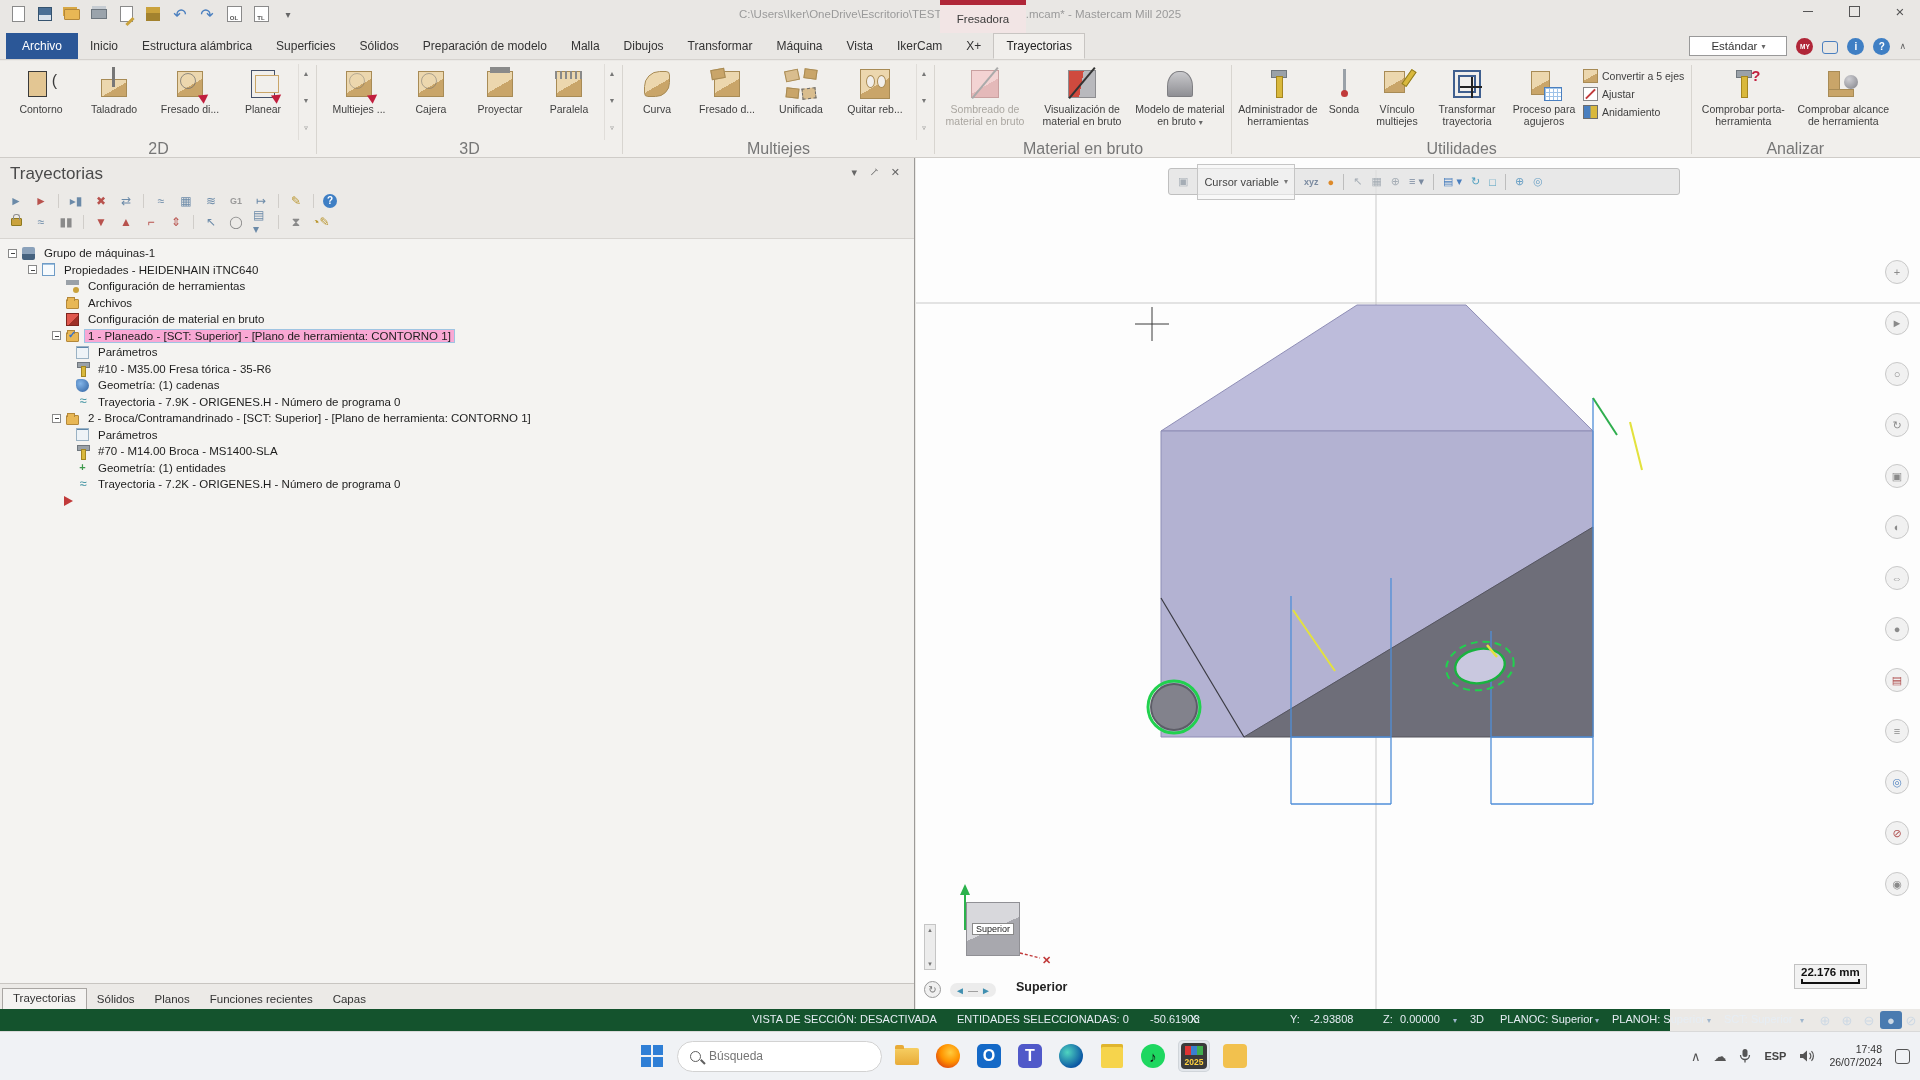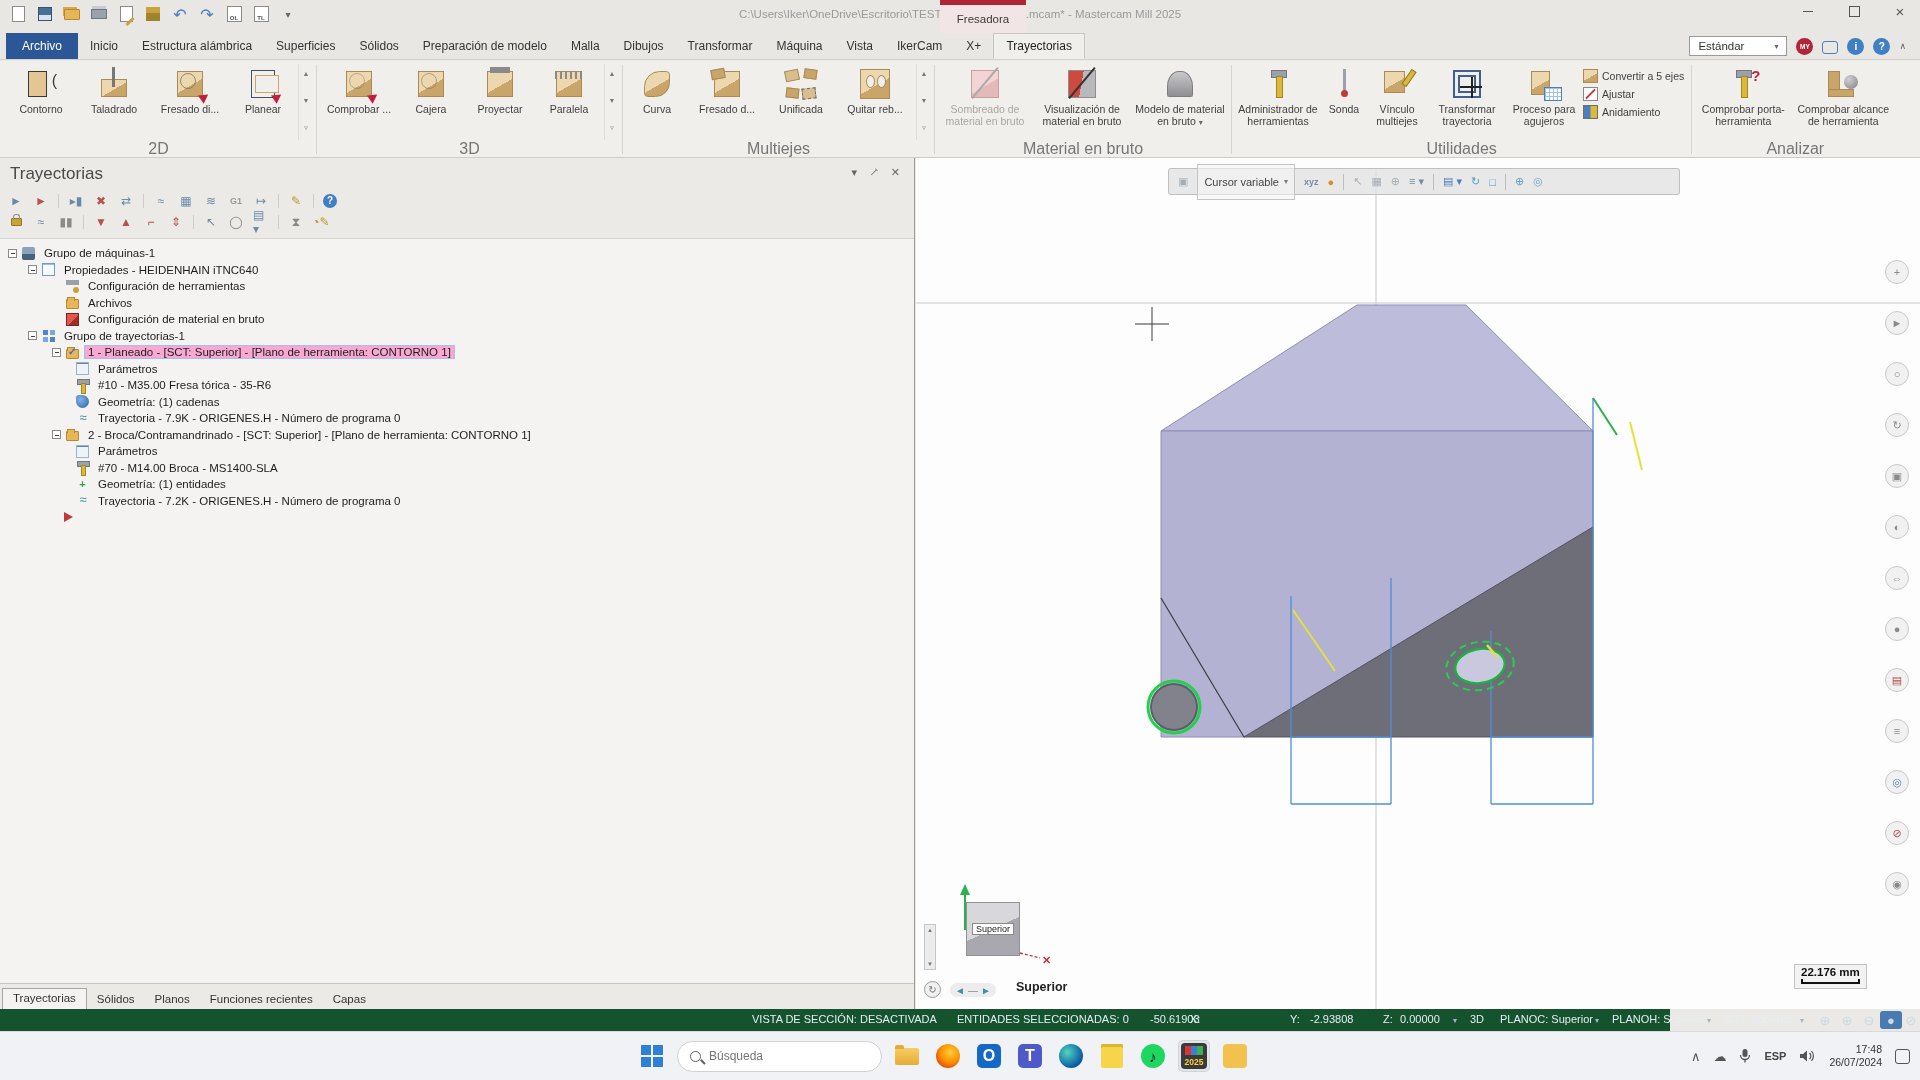--- a/index.html
+++ b/index.html
@@ -30,21 +30,21 @@
 
   
   .ctx{position:absolute;left:940px;top:0;width:86px;height:33px;background:#f2e5e5;border-top:5px solid #b02638;display:flex;align-items:center;justify-content:center;font-size:11.5px;color:#3a3a3a;z-index:4}
 
   
   .tabrow{position:absolute;left:0;top:33px;right:0;height:27px;display:flex;align-items:stretch;padding-left:6px;border-bottom:1px solid #d5d2ce;background:#e9e7e4}
   .tab{display:flex;align-items:center;padding:0 12px;font-size:12px;color:#333;white-space:nowrap}
   .tab-archivo{background:#2b5797;color:#fff;padding:0 16px}
   .tab-active{background:#f1efec;border:1px solid #c8c5c2;border-bottom:1px solid #f1efec;color:#222}
   .preset-wrap{position:absolute;right:14px;top:36px;display:flex;align-items:center;gap:9px;z-index:5}
-  .preset{width:98px;height:20px;background:#fff;border:1px solid #999;display:flex;align-items:center;justify-content:space-between;padding:0 8px;font-size:11.5px;color:#333}
+  .preset{width:98px;height:20px;background:#fff;border:1px solid #999;display:flex;align-items:center;justify-content:space-between;padding:0 21px;font-size:11.5px;color:#333}
   .preset .car{font-size:8px;color:#666}
   .tr-ico{width:17px;height:17px;border-radius:50%;display:flex;align-items:center;justify-content:center;font-size:10px;font-weight:bold;color:#fff}
   .tr-my{background:#b02638;font-size:6.5px}
   .tr-chat{background:transparent;border:1.5px solid #4a7fbf;border-radius:3px;width:16px;height:13px;margin-top:2px}
   .tr-info{background:#3f7fc4}
   .tr-help{background:#3f7fc4}
   .tr-up{color:#666;font-size:9px}
 
   
   .ribbon{position:absolute;left:0;top:61px;right:0;height:97px;background:#f1efec;border-bottom:1px solid #cfccc8;display:flex;padding:1px 2px 0 4px}
@@ -305,21 +305,21 @@
   <div class="rsep"></div>
 
   <div class="rgroup">
     <div class="rbtns">
       <div class="bigbtn" style="width:78px">
         <span class="bi">
             <span class="blk"></span>
             <span class="spiral" style="opacity:.4"></span>
             <span class="redarr"></span>
           </span>
-        <span>Comprobar ...</span>
+        <span>Multiejes ...</span>
         </div>
       <div class="bigbtn" style="width:66px">
         <span class="bi">
             <span class="blk"></span>
             <span class="spiral" style="opacity:.5"></span>
           </span>
         <span>Cajera</span>
         </div>
       <div class="bigbtn" style="width:72px">
         <span class="bi">
@@ -547,25 +547,20 @@
       </div>
     <div class="trow lv2">
         <span class="tsp"></span>
         <span class="ti fold"></span>
         <span class="tlabel">Archivos</span>
       </div>
     <div class="trow lv2">
         <span class="tsp"></span>
         <span class="ti ti-stock"></span>
         <span class="tlabel">Configuración de material en bruto</span>
-      </div>
-    <div class="trow lv1">
-        <span class="texp"></span>
-        <span class="ti ti-group"></span>
-        <span class="tlabel">Grupo de trayectorias-1</span>
       </div>
     <div class="trow lv2 sel">
         <span class="texp"></span>
         <span class="ti fold ti-op"></span>
         <span class="tlabel">1 - Planeado - [SCT: Superior] - [Plano de herramienta: CONTORNO 1]</span>
       </div>
     <div class="trow lv3">
         <span class="ti ti-par"></span>
         <span class="tlabel">Parámetros</span>
       </div>

